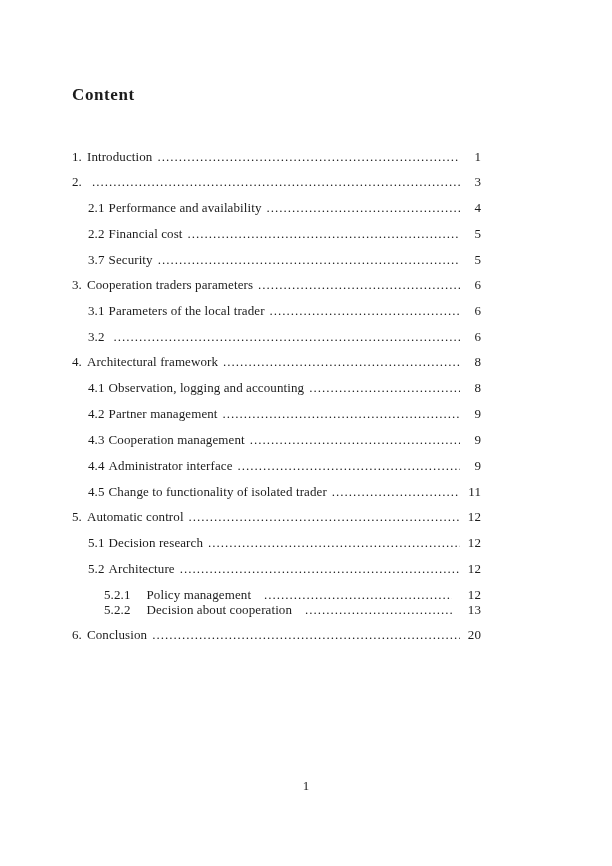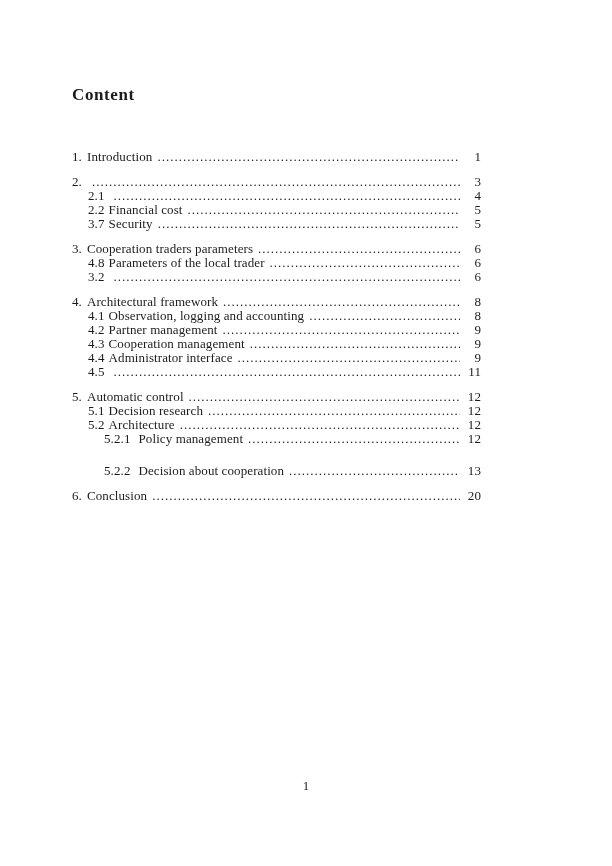--- a/index.html
+++ b/index.html
@@ -25,27 +25,27 @@
   .toc {
     position: absolute;
     left: 72px; top: 150px;
     width: 409px;
   }
   .toc-row {
     display: flex;
     align-items: baseline;
     font-size: 13px;
     line-height: 14px;
-    margin-top: 0;
+    margin-top: 12px;
     letter-spacing: 0.1px;
   }
   .toc-row.level-1 { margin-top: 11px; }
   .toc-row.level-2 { padding-left: 16px; }
-  .toc-row.level-3 { padding-left: 32px; }
-  .toc-row.tight   { margin-top: 18px; }
+  .toc-row.level-3 { padding-left: 32px; gap: 8px; }
+  .toc-row.tight   { margin-top: 1px; }
   .toc .toc-row:first-child { margin-top: 0; }
   .toc-num  { white-space: pre; flex: 0 0 auto; }
   .level-1 .toc-num { margin-right: 5px; }
   .level-2 .toc-num { margin-right: 4px; }
   .level-3 .toc-num { margin-right: 8px; }
   .toc-title { white-space: nowrap; flex: 0 0 auto; }
   .toc-leader {
     flex: 1 1 auto;
     overflow: hidden;
     white-space: nowrap;
@@ -85,20 +85,21 @@
   </div>
 
   <div class="toc-row level-1">
     <span class="toc-num">2.</span>
     <span class="toc-leader"></span>
     <span class="toc-page">3</span>
   </div>
 
   <div class="toc-row level-2">
     <span class="toc-num">2.1</span>
+    <span class="toc-title">Performance and availability</span>
     <span class="toc-leader"></span>
     <span class="toc-page">4</span>
   </div>
 
   <div class="toc-row level-2">
     <span class="toc-num">2.2</span>
     <span class="toc-title">Financial cost</span>
     <span class="toc-leader"></span>
     <span class="toc-page">5</span>
   </div>
@@ -111,21 +112,21 @@
   </div>
 
   <div class="toc-row level-1">
     <span class="toc-num">3.</span>
     <span class="toc-title">Cooperation traders parameters</span>
     <span class="toc-leader"></span>
     <span class="toc-page">6</span>
   </div>
 
   <div class="toc-row level-2">
-    <span class="toc-num">4.8</span>
+    <span class="toc-num">3.1</span>
     <span class="toc-title">Parameters of the local trader</span>
     <span class="toc-leader"></span>
     <span class="toc-page">6</span>
   </div>
 
   <div class="toc-row level-2">
     <span class="toc-num">3.2</span>
     <span class="toc-leader"></span>
     <span class="toc-page">6</span>
   </div>
@@ -160,20 +161,21 @@
 
   <div class="toc-row level-2">
     <span class="toc-num">4.4</span>
     <span class="toc-title">Administrator interface</span>
     <span class="toc-leader"></span>
     <span class="toc-page">9</span>
   </div>
 
   <div class="toc-row level-2">
     <span class="toc-num">4.5</span>
+    <span class="toc-title">Change to functionality of isolated trader</span>
     <span class="toc-leader"></span>
     <span class="toc-page">11</span>
   </div>
 
   <div class="toc-row level-1">
     <span class="toc-num">5.</span>
     <span class="toc-title">Automatic control</span>
     <span class="toc-leader"></span>
     <span class="toc-page">12</span>
   </div>

